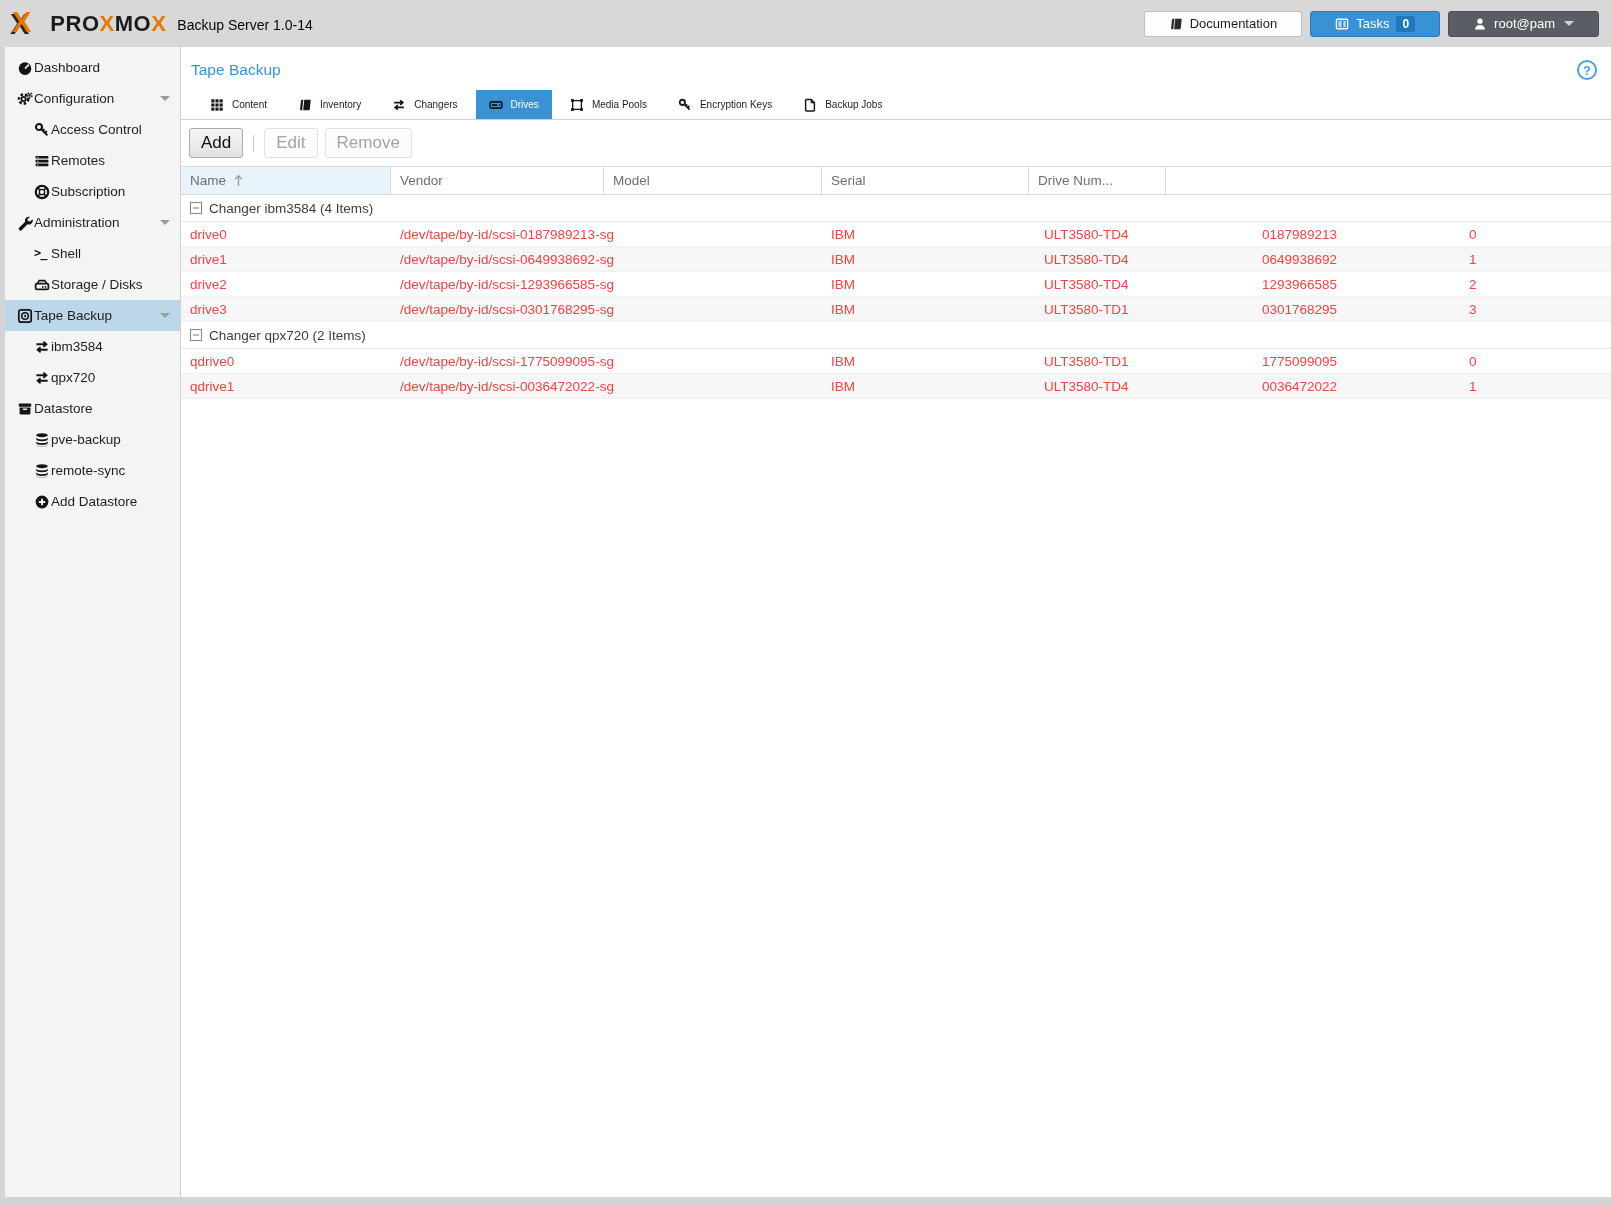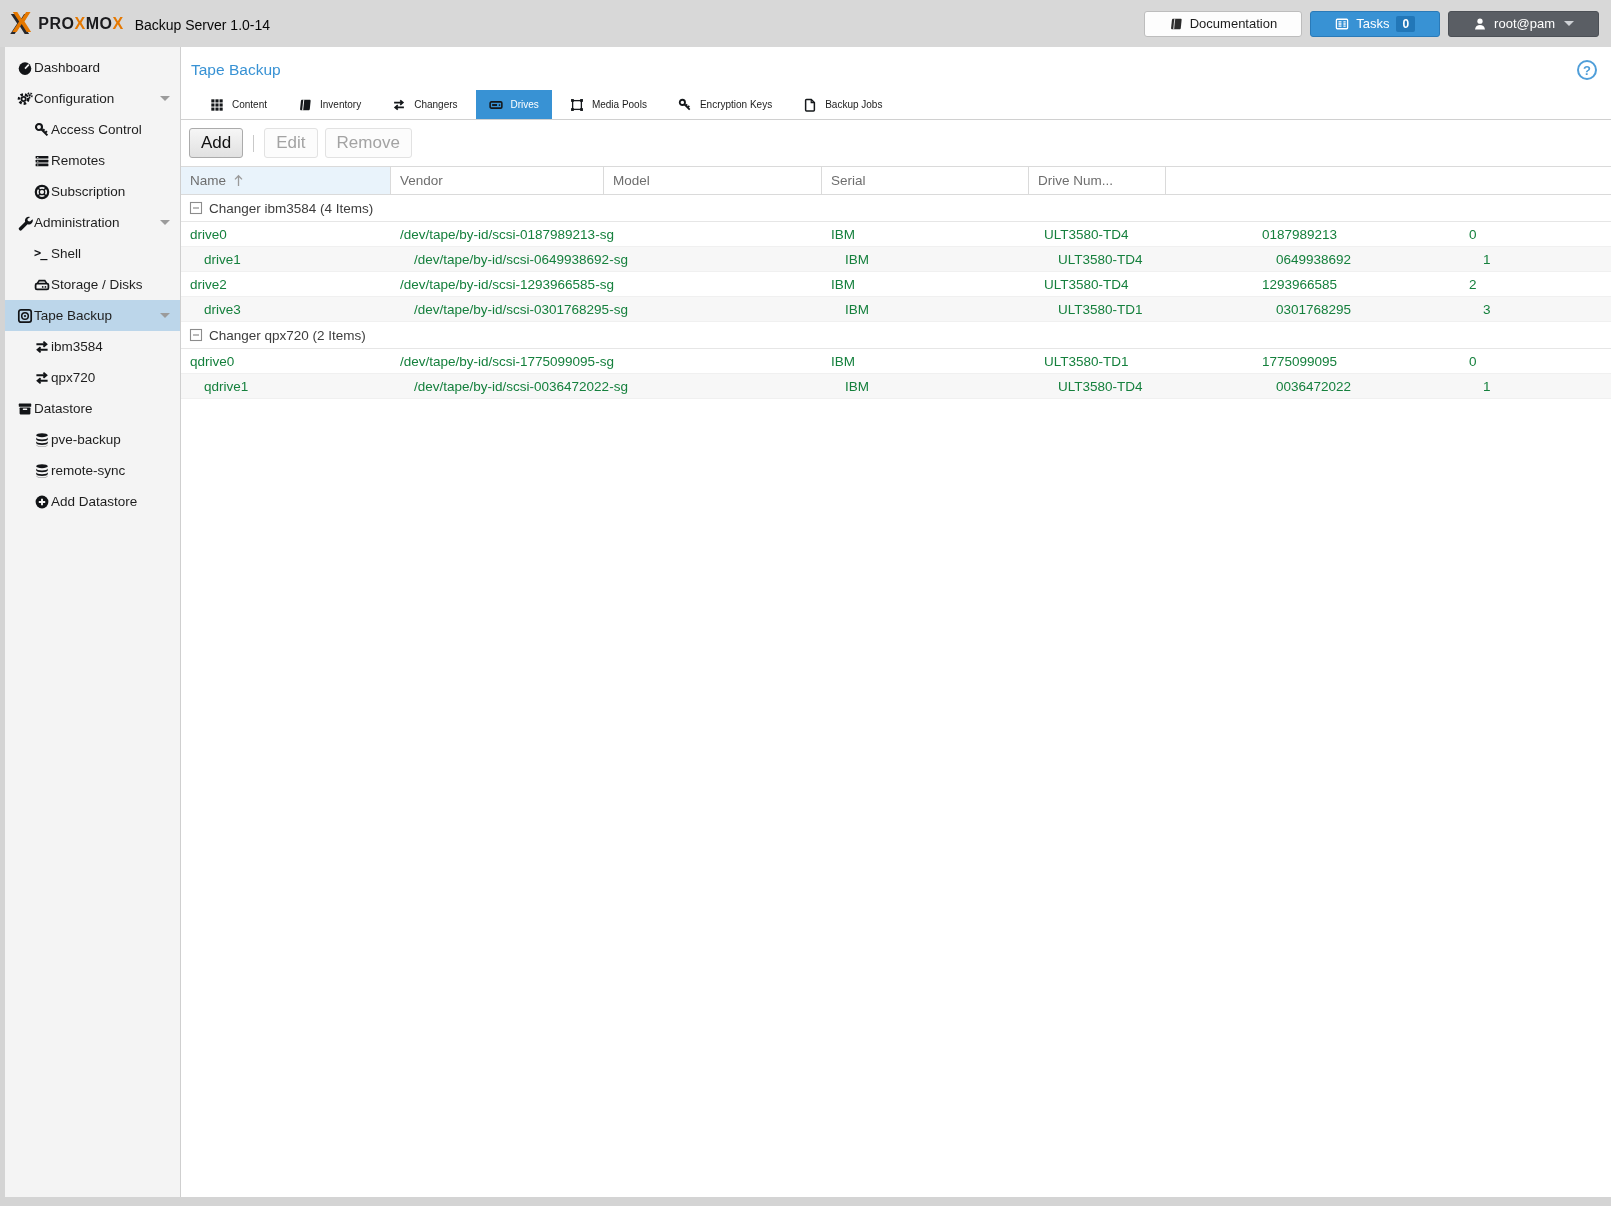--- a/index.html
+++ b/index.html
@@ -10,21 +10,21 @@
   }
   
   .hdr {
     height:47px; background:#d8d8d8;
     display:flex; align-items:center; padding:0 12px 0 10px;
   }
   .logo-mark {
     font-size:29px; font-weight:900; color:#e57800; line-height:1;
     text-shadow:-2px 2px 0 #27272b; margin:0 7px 2px 2px; letter-spacing:0;
   }
-  .brand { font-size:16px; font-weight:bold; letter-spacing:.5px; line-height:1; }
+  .brand { font-size:22px; font-weight:bold; letter-spacing:.5px; line-height:1;margin-left:12px; }
   .brand .dk { color:#1b1b1e; }
   .brand .or { color:#e57800; }
   .hdr-sub { font-size:14px; color:#070707; margin-left:11px; margin-top:2px; }
   .hdr-spacer { flex:1; }
   .hbtn {
     display:inline-flex; align-items:center; gap:7px; font-size:13px;
     border-radius:3px; padding:4px 24px; height:26px; cursor:pointer;
     border:1px solid transparent; margin-left:8px; white-space:nowrap;
   }
   .hbtn-doc { background:#fdfdfd; border-color:#bdbdbd; color:#1d1d1d; }
@@ -79,22 +79,22 @@
     display:flex; align-items:center; padding:0 9px; color:#6e6e6e;
     border-right:1px solid #dadada; cursor:pointer; overflow:hidden; white-space:nowrap;
   }
   .hcell.sorted { background:#e9f3fb; }
   .sort-arrow { margin-left:7px; display:inline-flex; }
   .c0{width:210px;} .c1{width:431px;} .c2{width:213px;} .c3{width:218px;} .c4{width:207px;} .c5{width:137px;}
   .group-row {
     display:flex; align-items:center; height:27px; padding-left:8px; gap:6px;
     color:#3d3d3d; border-bottom:1px solid #e6e6e6; cursor:pointer;
   }
-  .row { display:flex; align-items:center; height:25px; border-bottom:1px solid #f0f0f0; color:#15803d; cursor:pointer; }
-  .row.alt { background:#f7f7f7;justify-content:flex-end; }
+  .row { display:flex; align-items:center; height:25px; border-bottom:1px solid #f0f0f0; color:#ef4444; cursor:pointer; }
+  .row.alt { background:#f7f7f7; }
   .cell { padding:0 9px; overflow:hidden; white-space:nowrap; }
 </style>
 </head>
 <body>
 
 <div class="hdr">
   <span class="logo-mark">X</span>
   <span class="brand"><span class="dk">PRO</span><span class="or">X</span><span class="dk">MO</span><span class="or">X</span></span>
   <span class="hdr-sub">Backup Server 1.0-14</span>
   <span class="hdr-spacer"></span>

